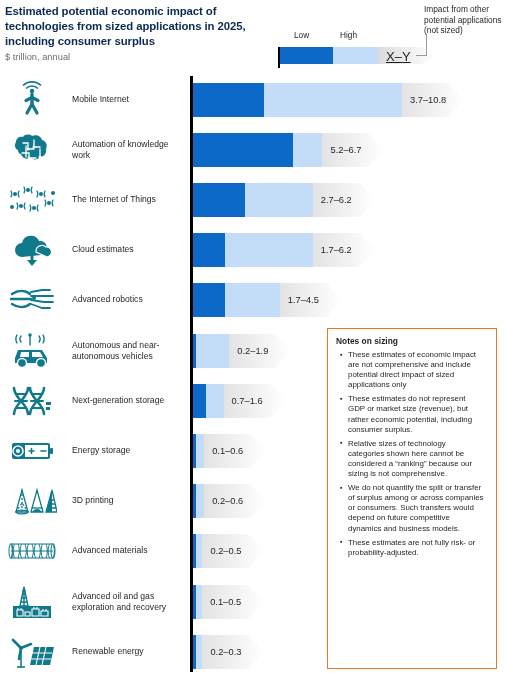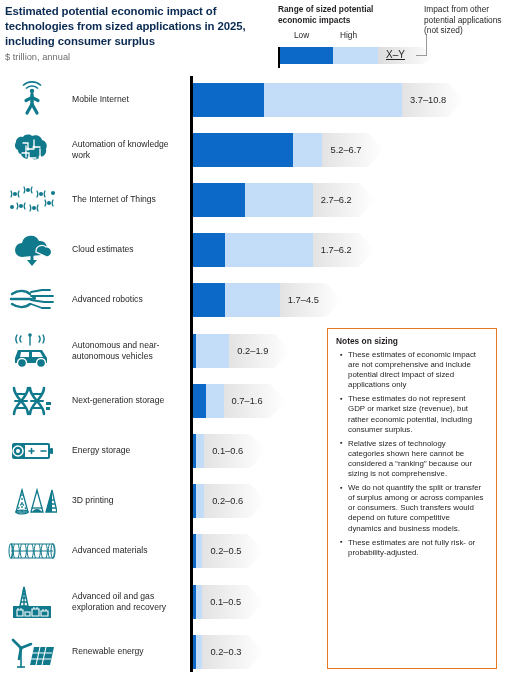--- a/index.html
+++ b/index.html
@@ -29,21 +29,21 @@
     font-size:8.3px;font-weight:bold;line-height:10.5px;color:#231f20;
   }
   .lg-lowhigh{position:absolute;top:26px;left:0;width:130px;height:12px;}
   .lg-low{position:absolute;left:16px;top:0;font-size:8.3px;color:#231f20;}
   .lg-high{position:absolute;left:62px;top:0;font-size:8.3px;color:#231f20;}
   .lg-bar{position:absolute;left:0;top:43px;height:17px;width:100px;}
   .lg-tick{position:absolute;left:0;top:0;width:2px;height:21px;background:#000;}
   .lg-dark{position:absolute;left:2px;top:0;width:53px;height:17px;background:#0d69c8;}
   .lg-light{position:absolute;left:55px;top:0;width:45px;height:17px;background:#c3dcf7;}
   .lg-chev{position:absolute;left:100px;top:0;width:58px;height:17px;}
-  .lg-xy{position:absolute;left:108px;top:45px;font-size:10px;color:#231f20;text-decoration:underline;}
+  .lg-xy{position:absolute;left:108px;top:45px;font-size:13px;color:#231f20;text-decoration:underline;}
   .lg-right{
     position:absolute;left:146px;top:0;width:80px;
     font-size:8.3px;line-height:10.5px;color:#231f20;
   }
   .lg-leader{position:absolute;left:148px;top:30px;width:1px;height:21px;background:#9a9a9a;}
   .lg-leader-h{position:absolute;left:138px;top:51px;width:11px;height:1px;background:#9a9a9a;}
   
   #chart{position:absolute;left:0;top:72px;width:505px;height:607px;}
   #axis{position:absolute;left:190px;top:4px;width:2.5px;height:596px;background:#000;}
   .row{position:absolute;left:0;width:428px;height:47px;}
@@ -83,21 +83,20 @@
 </style>
 </head>
 <body>
 
 <div id="header">
   <div id="title">Estimated potential economic impact of technologies from sized applications in 2025, including consumer surplus</div>
   <div id="subtitle">$ trillion, annual</div>
 </div>
 
 <div id="legend">
-  <div class="lg-title">Range of sized potential economic impacts</div>
   <div class="lg-lowhigh">
     <span class="lg-low">Low</span>
     <span class="lg-high">High</span>
   </div>
   <div class="lg-bar">
     <div class="lg-tick"></div>
     <div class="lg-dark"></div>
     <div class="lg-light"></div>
     <div class="lg-chev">
       <svg width="58" height="17" viewBox="0 0 58 17">

